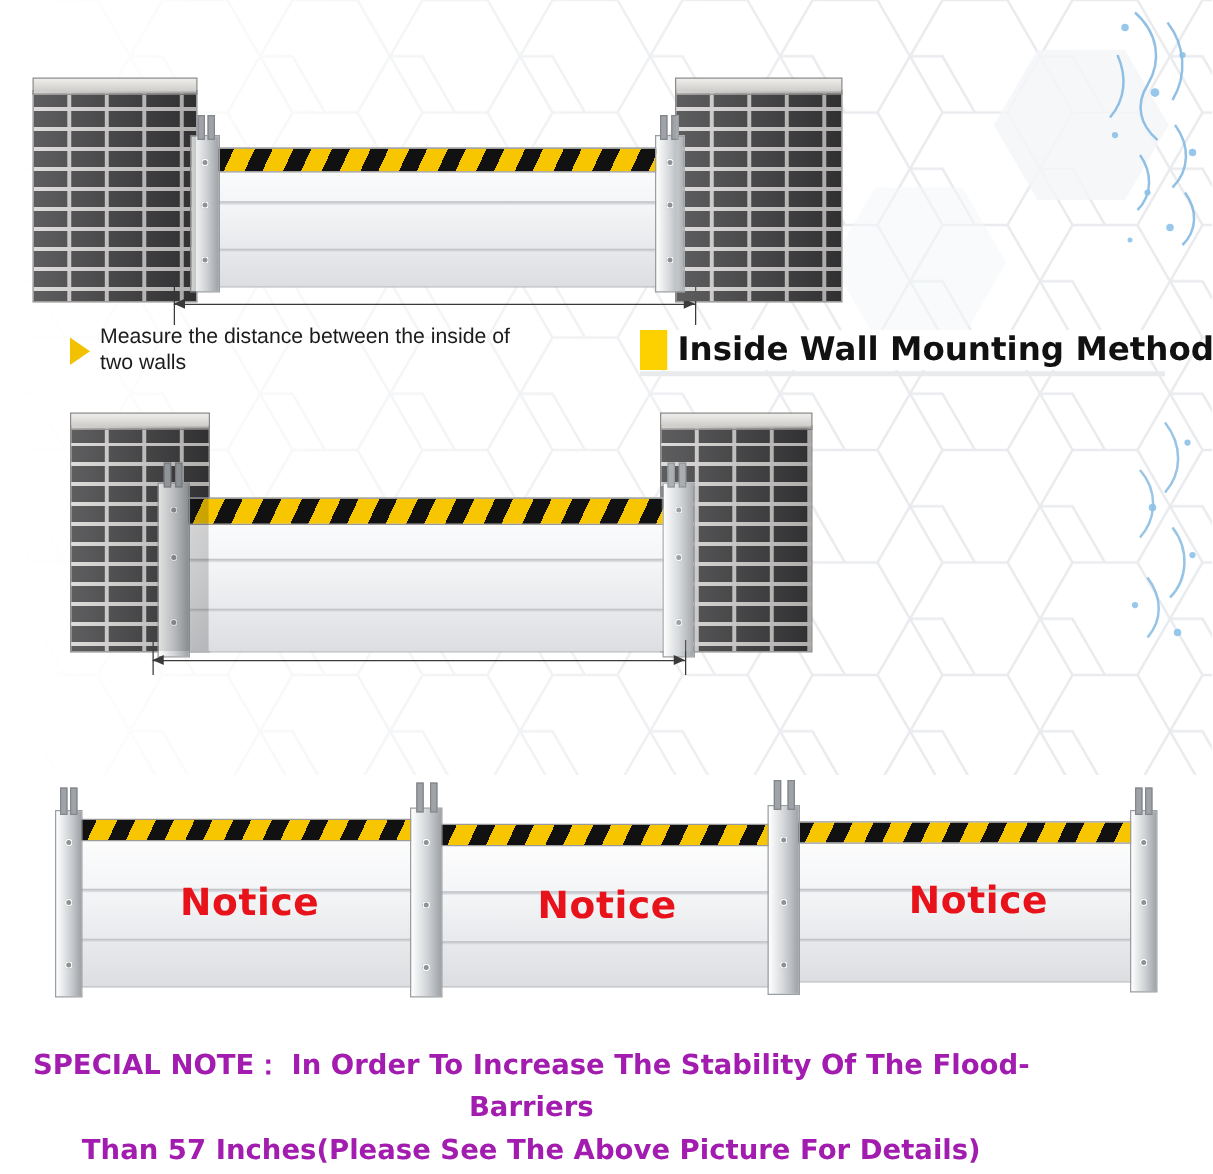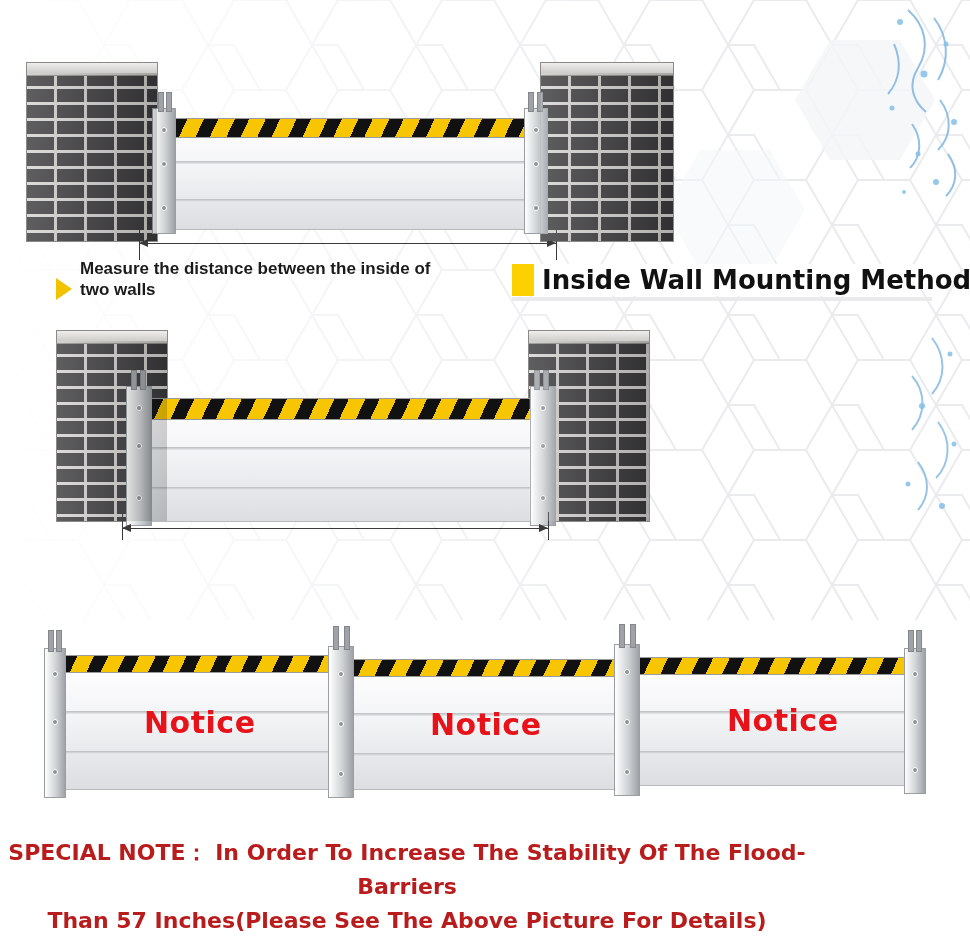--- a/index.html
+++ b/index.html
@@ -144,22 +144,21 @@
     border-top: 4px solid transparent;
     border-bottom: 4px solid transparent;
   }
   .arrow-l { border-right: 9px solid #3a3a3a; }
   .arrow-r { border-left: 9px solid #3a3a3a; }
 
   
   .callout {
     position: absolute;
     display: flex;
-    align-items: flex-end;
-    font-weight: bold;
+    align-items: center;
   }
   .callout .chev {
     width: 0; height: 0;
     border-top: 11px solid transparent;
     border-bottom: 11px solid transparent;
     border-left: 16px solid #f2c200;
     margin-right: 8px;
     margin-top: 3px;
     flex: none;
   }
@@ -218,25 +217,26 @@
     color: #e8131a;
     font-family: "DejaVu Sans", sans-serif;
     letter-spacing: .5px;
   }
 
   .special-note {
     position: absolute;
     left: 0; top: 836px;
     width: 814px;
     text-align: center;
-    color: #b91c1c;
+    color: #a21caf;
     font-size: 22px;
     line-height: 34px;
     font-weight: bold;
     font-family: "DejaVu Sans", sans-serif;
+    padding-left: 18px;
   }
 
   .water {
     position: absolute;
     pointer-events: none;
   }
 </style>
 </head>
 <body>
 

